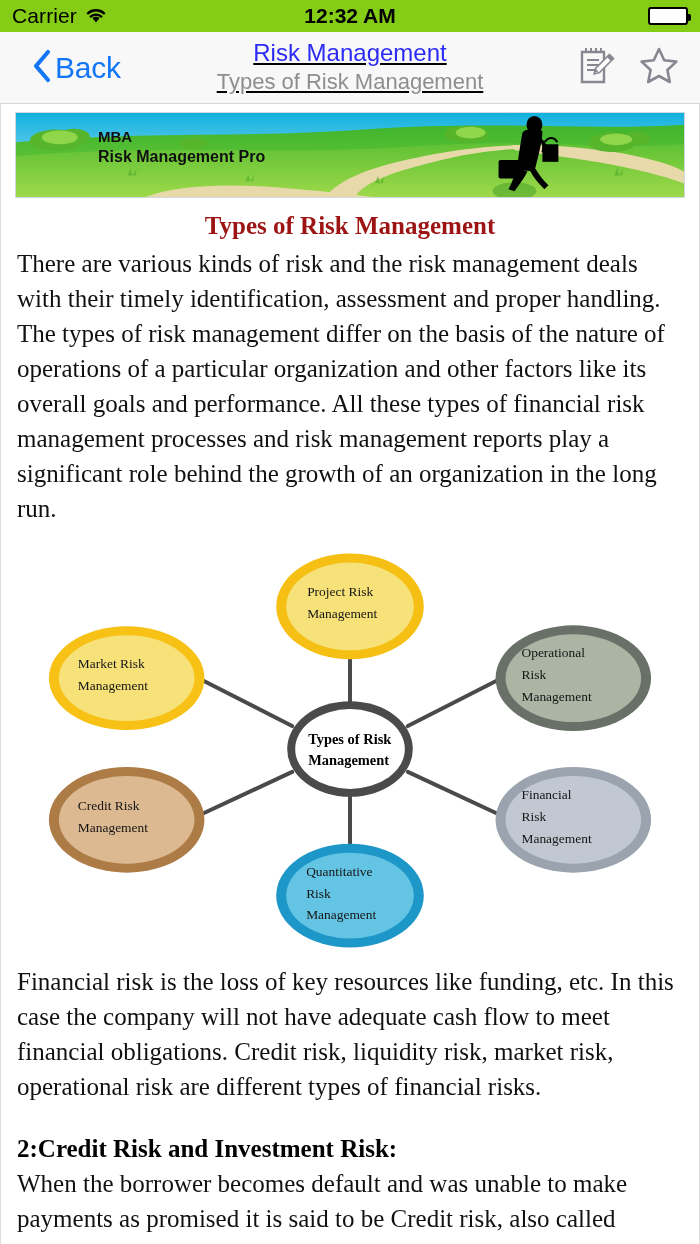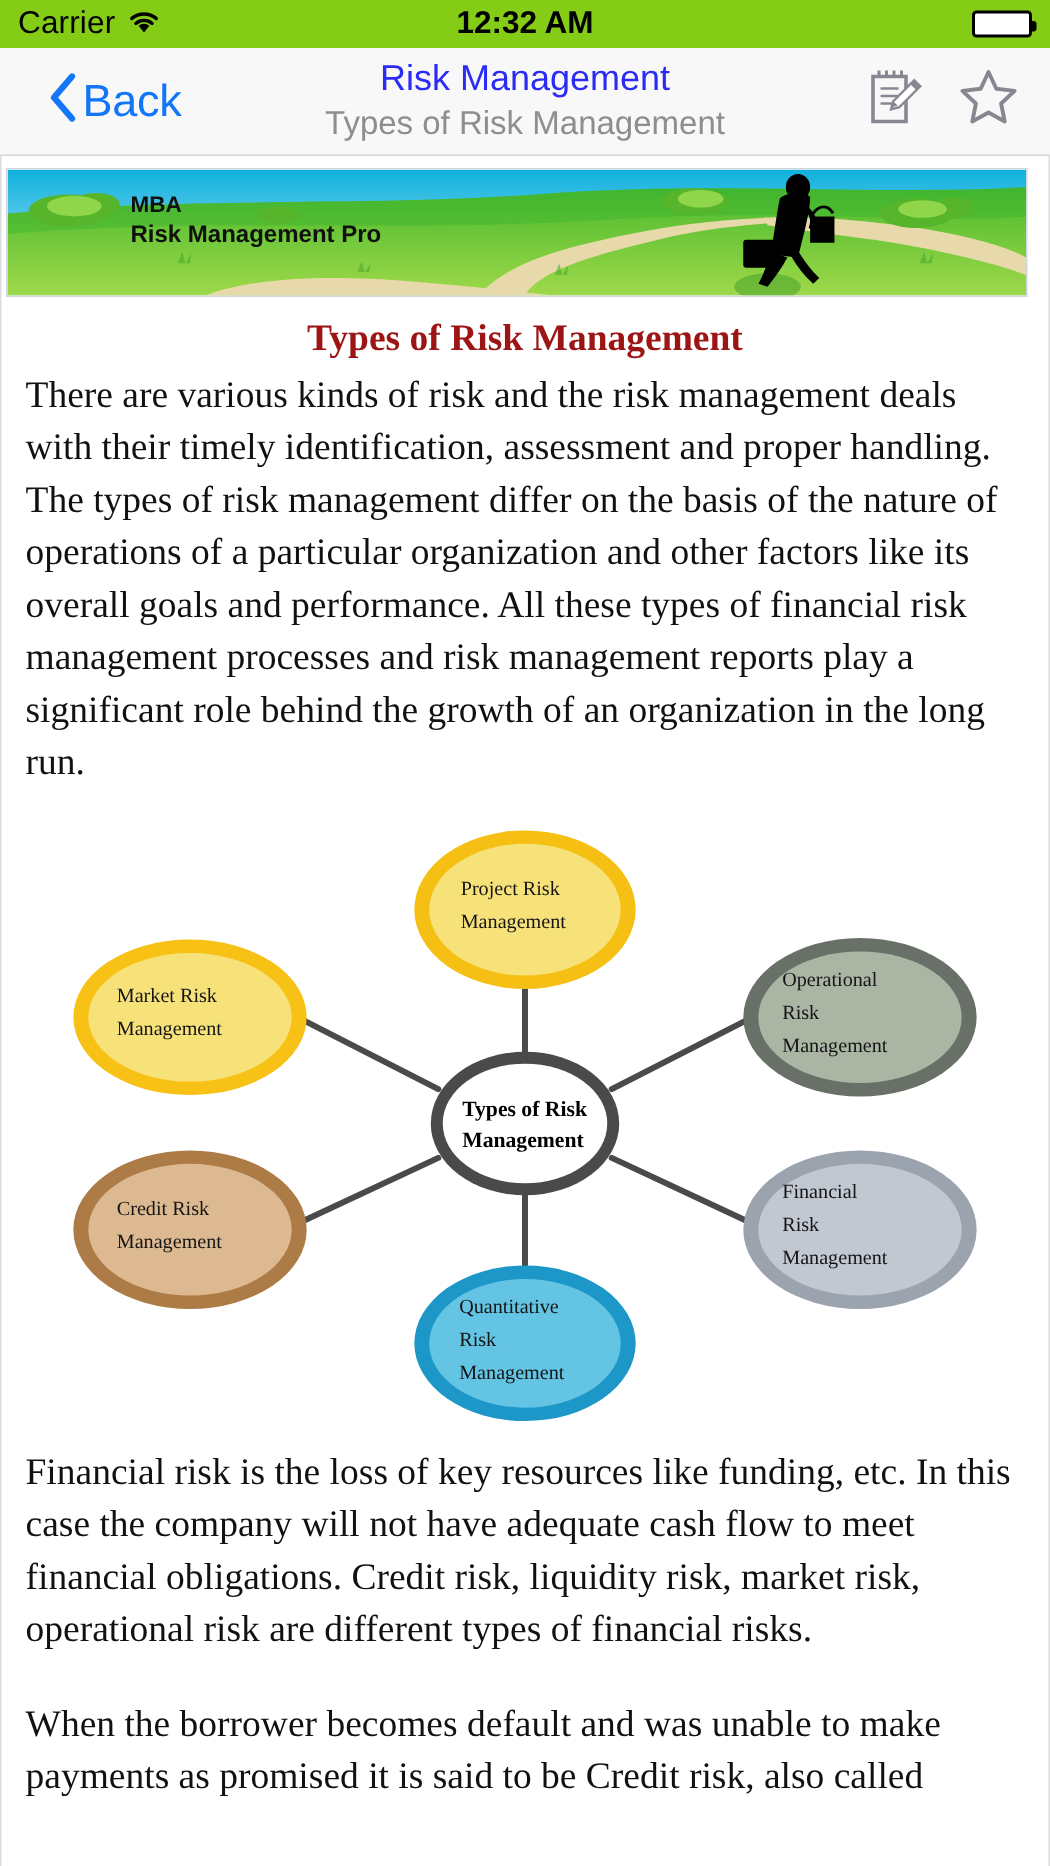--- a/index.html
+++ b/index.html
@@ -95,20 +95,21 @@
     color: #1276f7;
     font-size: 30px;
     letter-spacing: -0.2px;
   }
   .nav-titles {
     position: absolute;
     left: 0; right: 0;
     top: 6px;
     text-align: center;
     pointer-events: none;
+    text-decoration: underline;
   }
   .nav-title {
     color: #2b2bf5;
     font-size: 24px;
     line-height: 30px;
     font-weight: normal;
   }
   .nav-subtitle {
     color: #8e8e8e;
     font-size: 22px;
@@ -128,21 +129,21 @@
   .content {
     position: relative;
     height: 1140px;
     overflow: hidden;
     background: #fff;
     border-left: 1px solid #dcdcdc;
     border-right: 1px solid #dcdcdc;
   }
 
   .banner-wrap {
-    padding: 8px 14px 0 3px;
+    padding: 8px 14px 0 14px;
   }
   .banner {
     position: relative;
     width: 100%;
     height: 86px;
     overflow: hidden;
     border: 1px solid #cfd8de;
   }
   .banner-text {
     position: absolute;
@@ -404,17 +405,18 @@
           </g>
         </svg>
       </div>
 
       <div class="spacer-16"></div>
 
       <div class="para">Financial risk is the loss of key resources like funding, etc. In this case the company will not have adequate cash flow to meet financial obligations. Credit risk, liquidity risk, market risk, operational risk are different types of financial risks.</div>
 
       <div class="spacer-28"></div>
 
+      <div class="section-head">2:Credit Risk and Investment Risk:</div>
       <div class="para">When the borrower becomes default and was unable to make payments as promised it is said to be Credit risk, also called</div>
     </div>
 
   </div>
 </div>
 
 </body></html>

